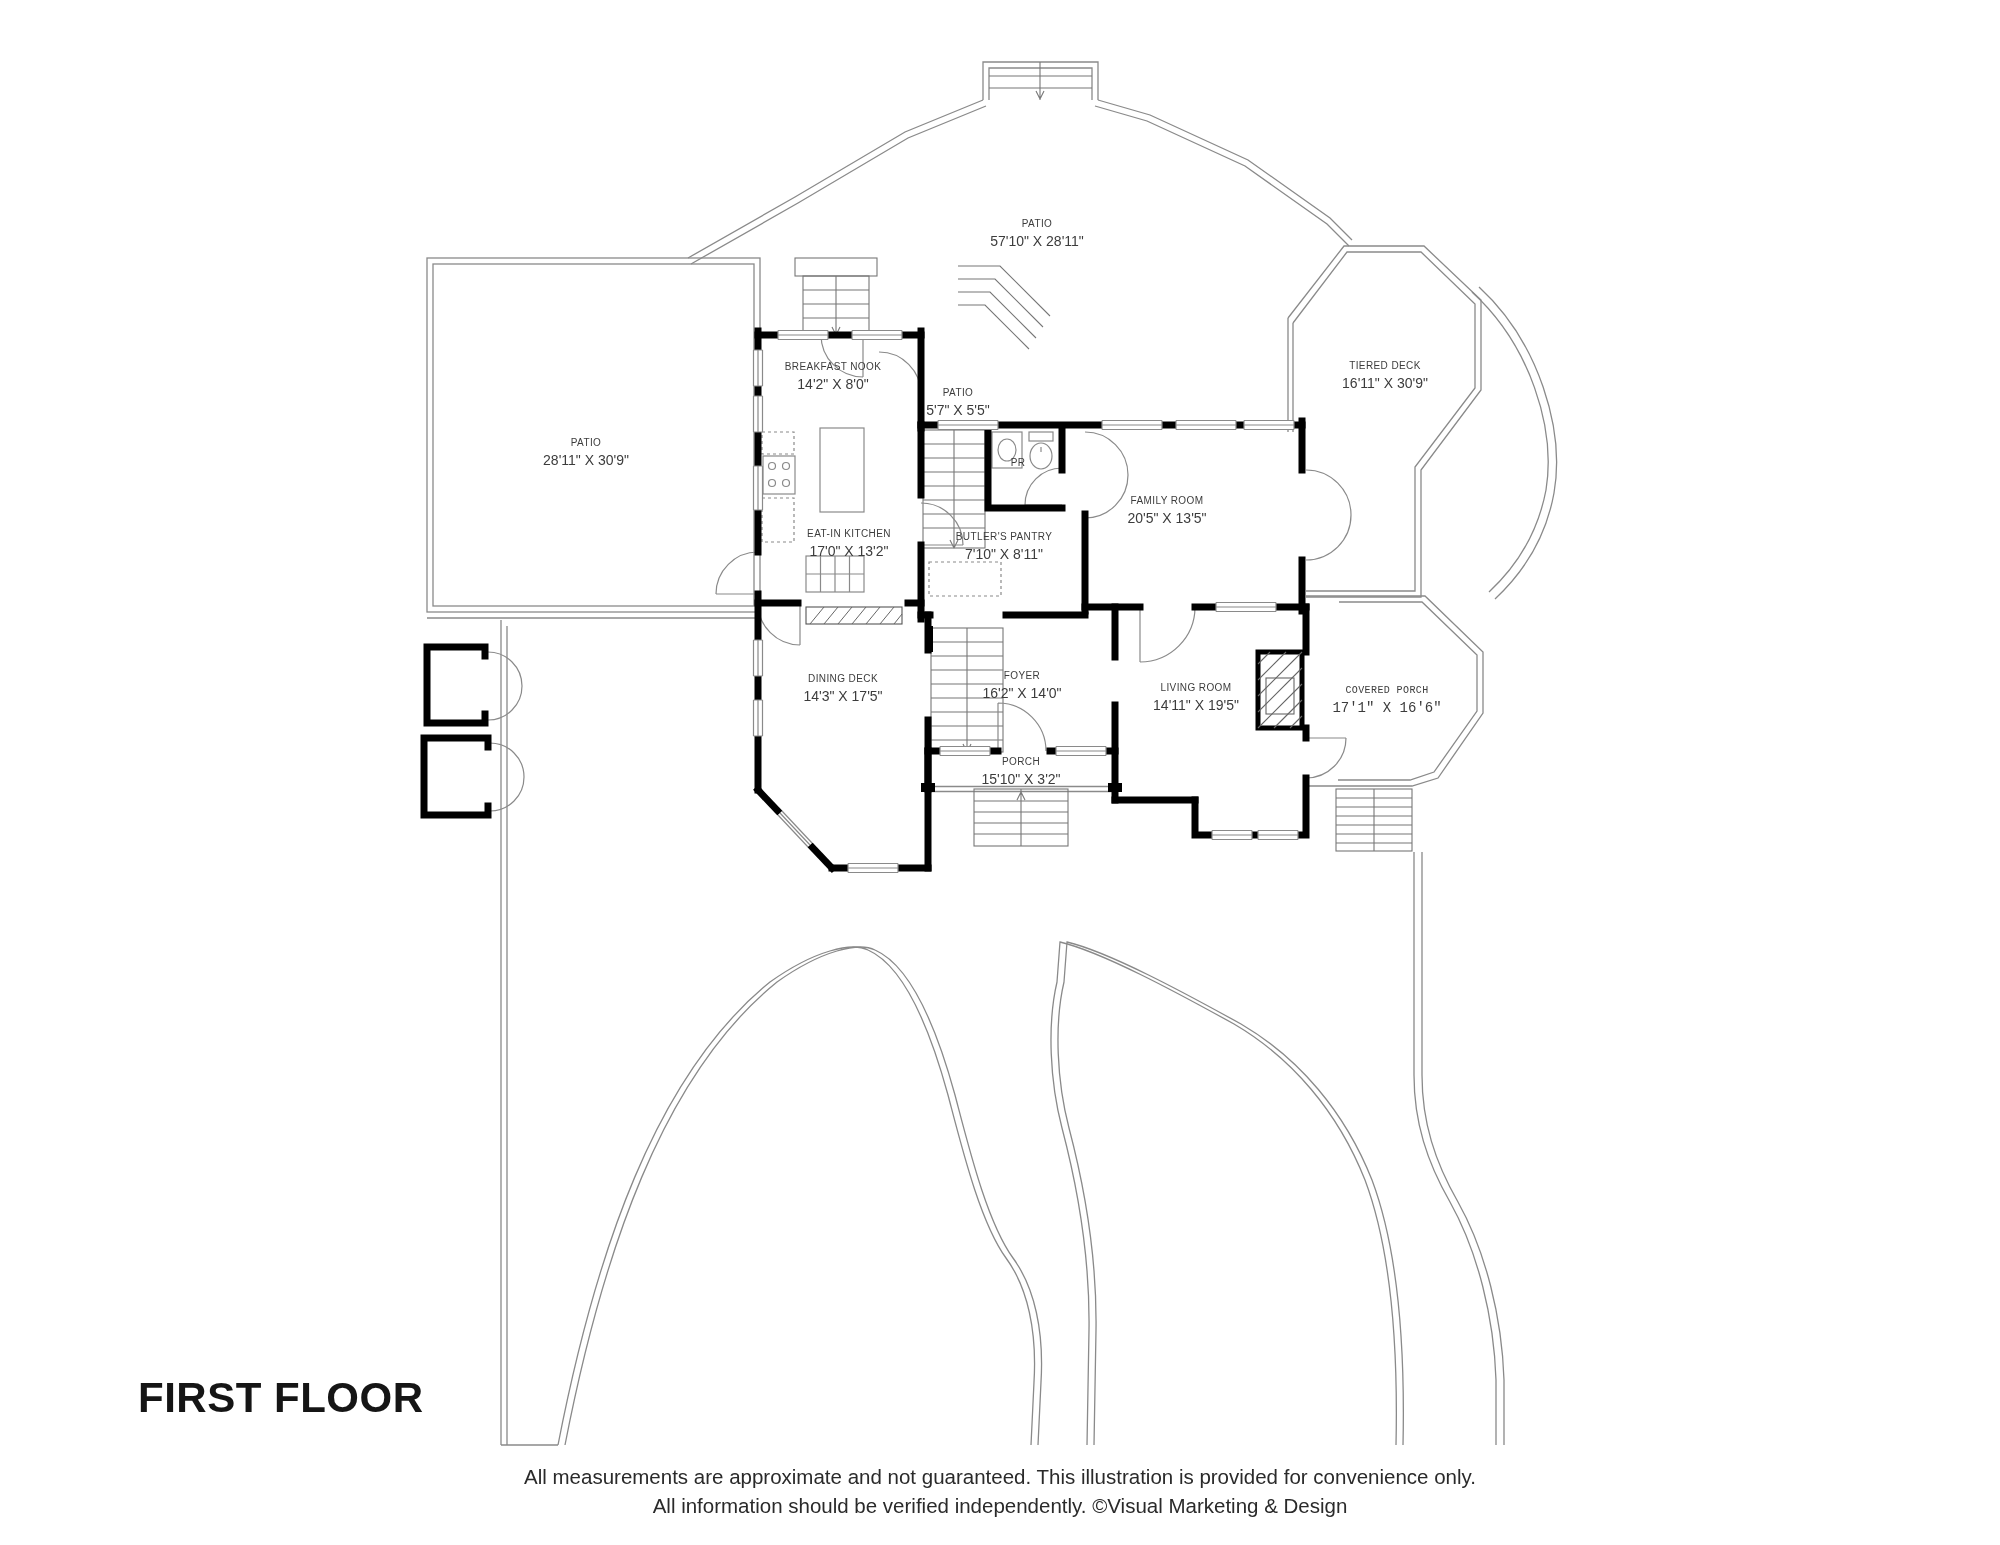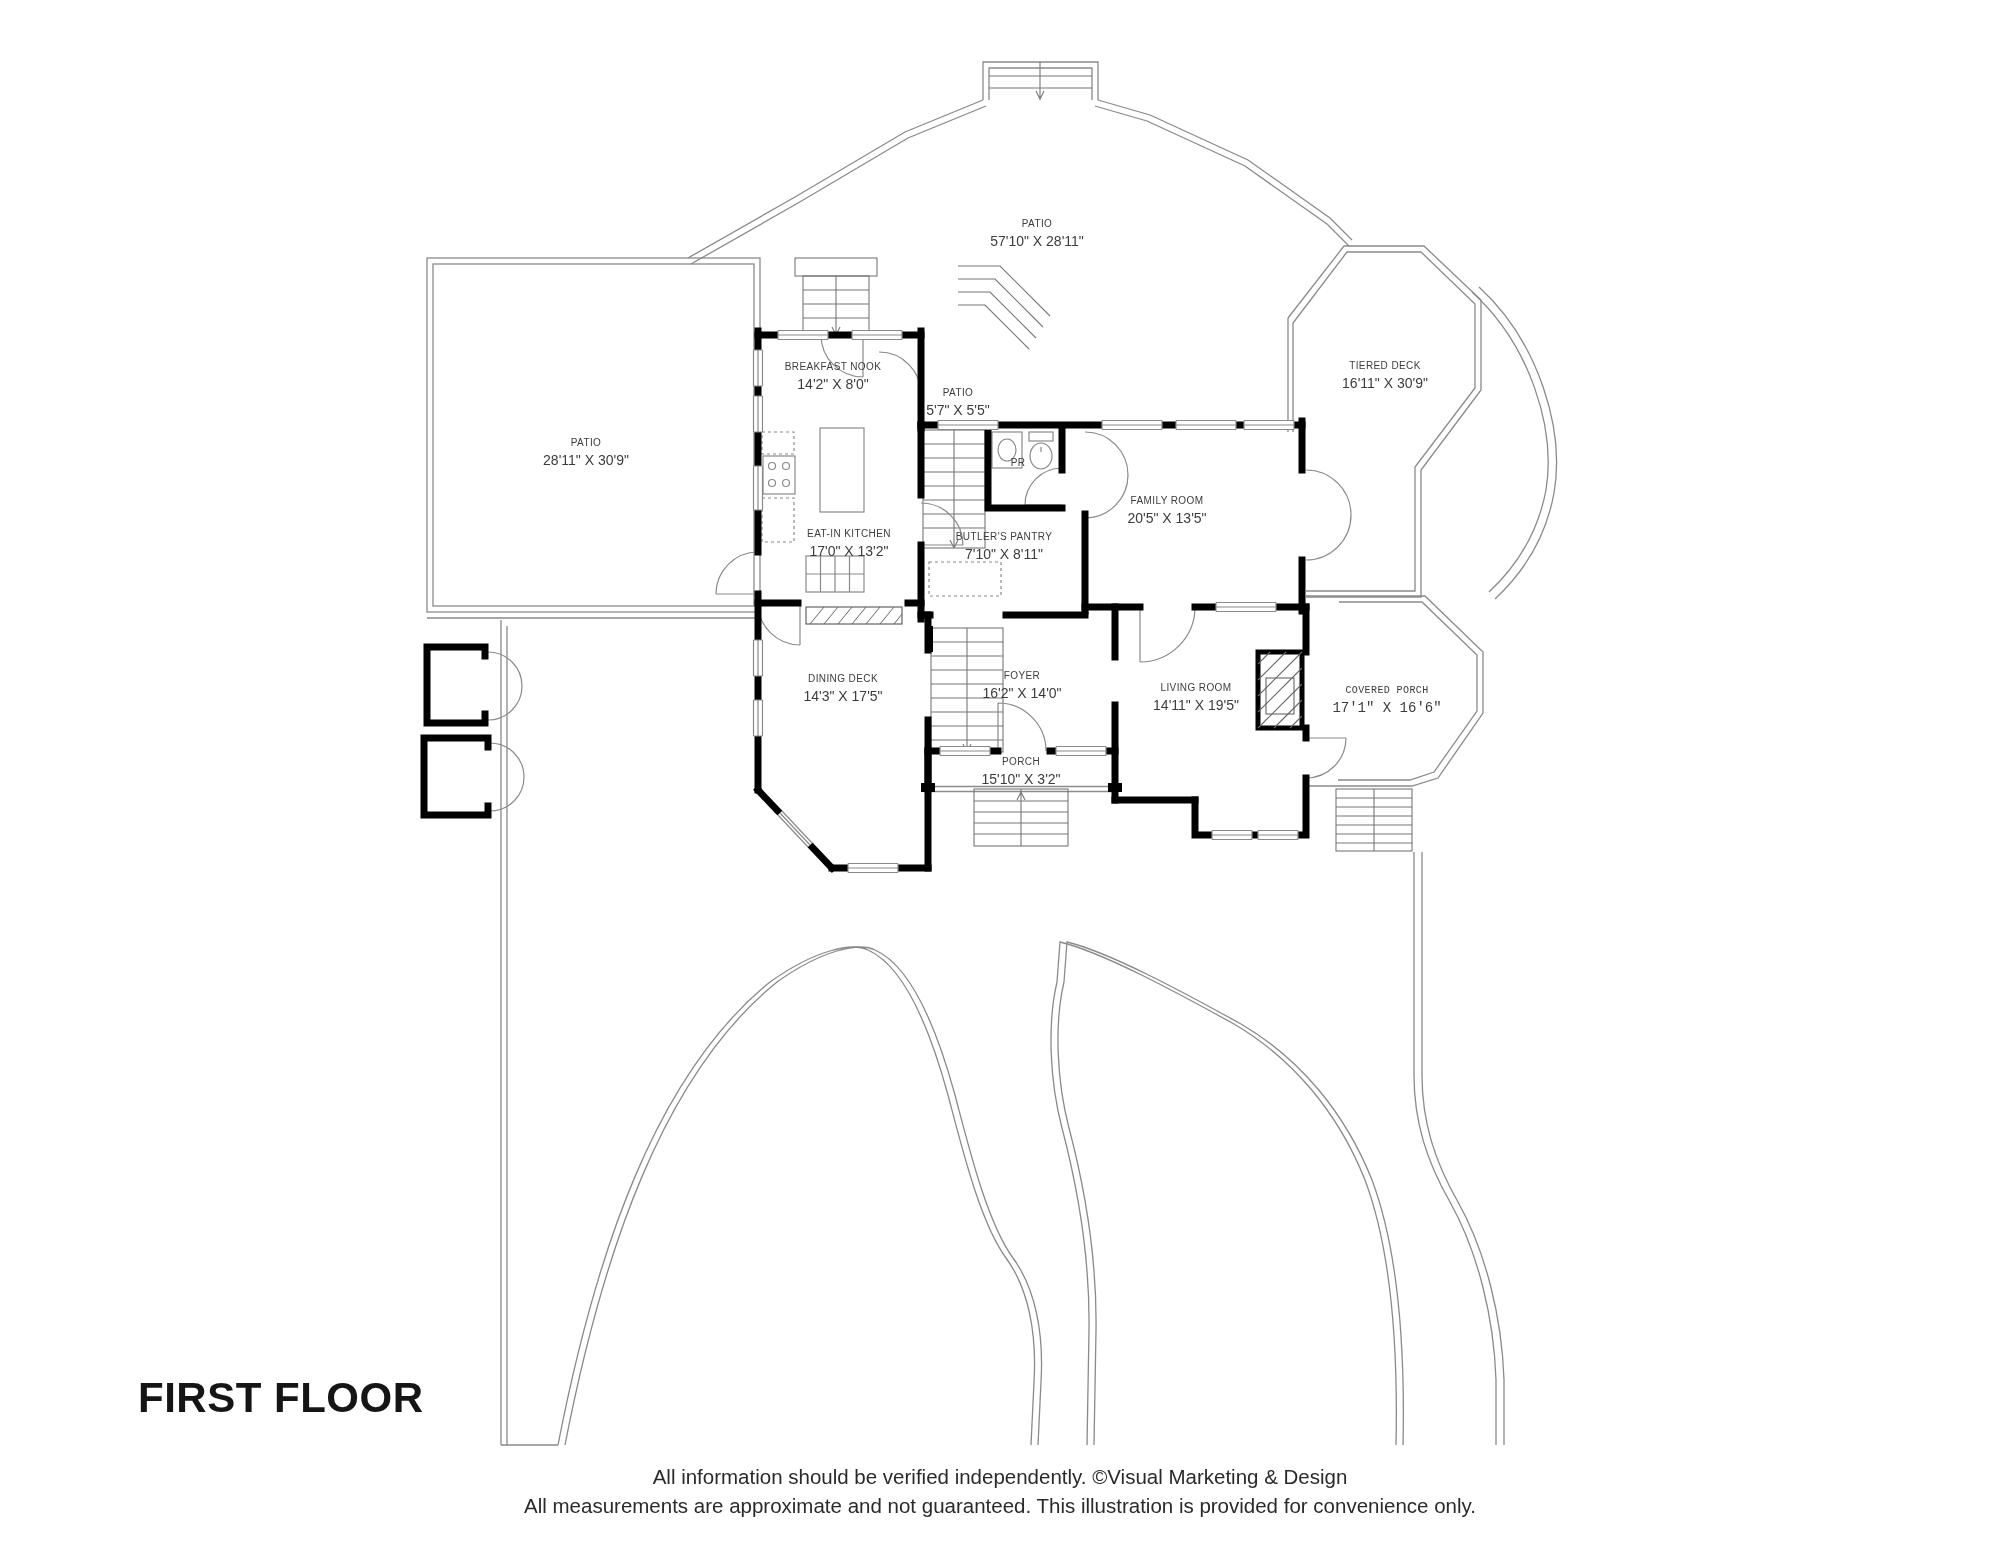--- a/index.html
+++ b/index.html
@@ -267,15 +267,15 @@
     </div>
     <div class="room-label" style="left: 1021px; top: 771px;">
       <div class="room-name">PORCH</div>
       <div class="room-dims">15'10" X 3'2"</div>
     </div>
   </div>
 
 <div id="page-title">FIRST FLOOR</div>
 
 <div id="footer">
+  <div>All measurements are approximate and not guaranteed. This illustration is provided for convenience only.</div>
   <div>All information should be verified independently. ©Visual Marketing &amp; Design</div>
-  <div>All measurements are approximate and not guaranteed. This illustration is provided for convenience only.</div>
 </div>
 
 </body></html>

